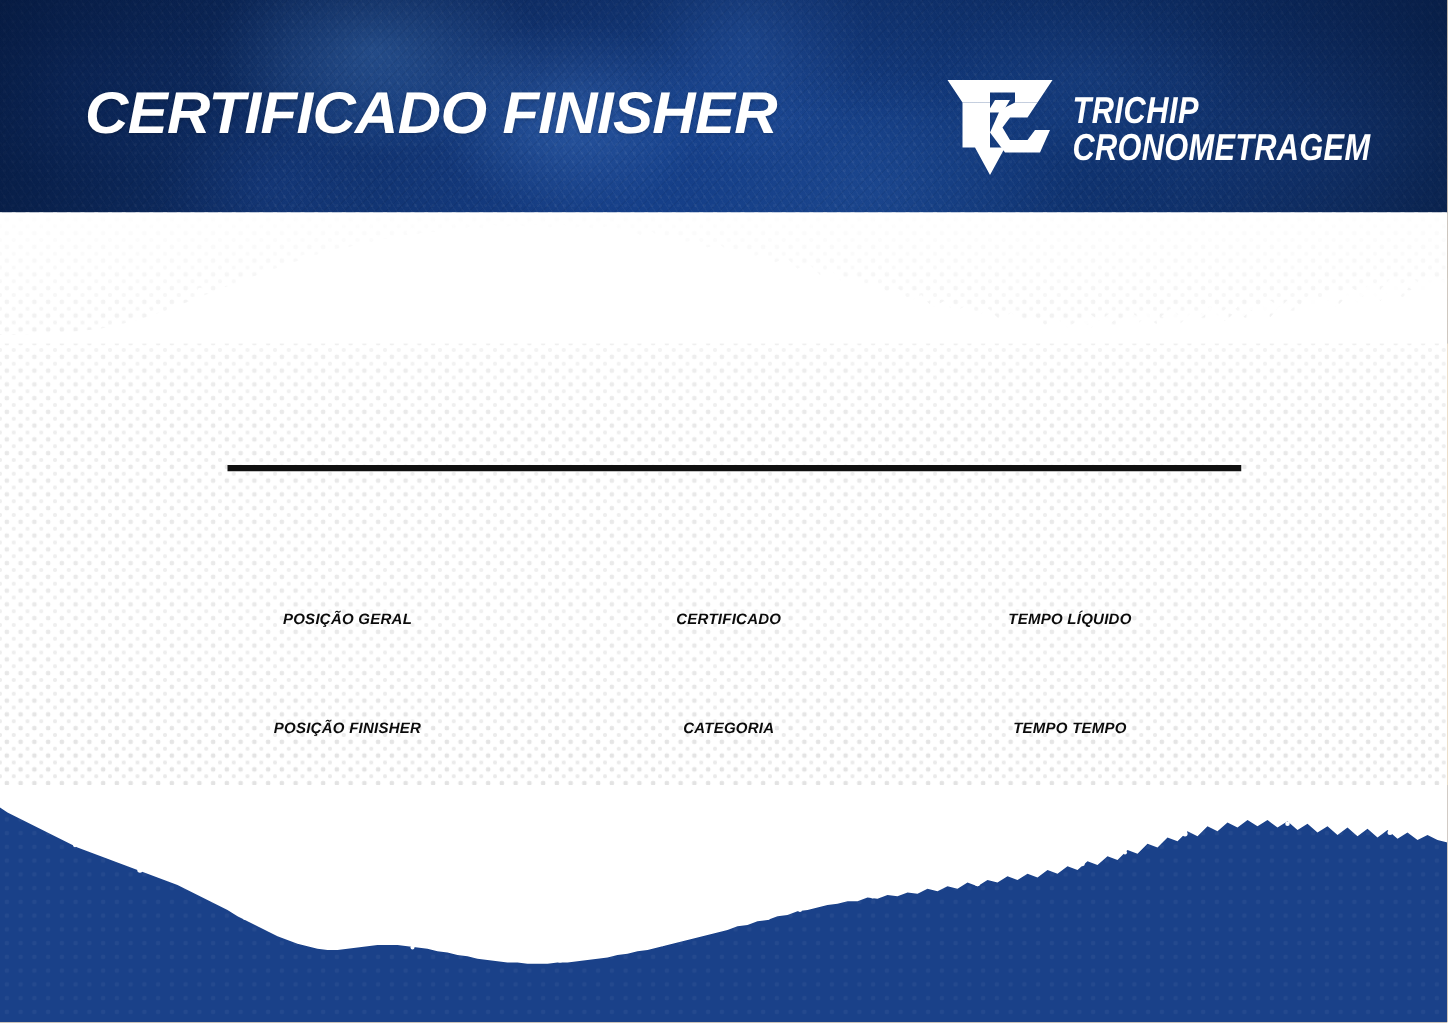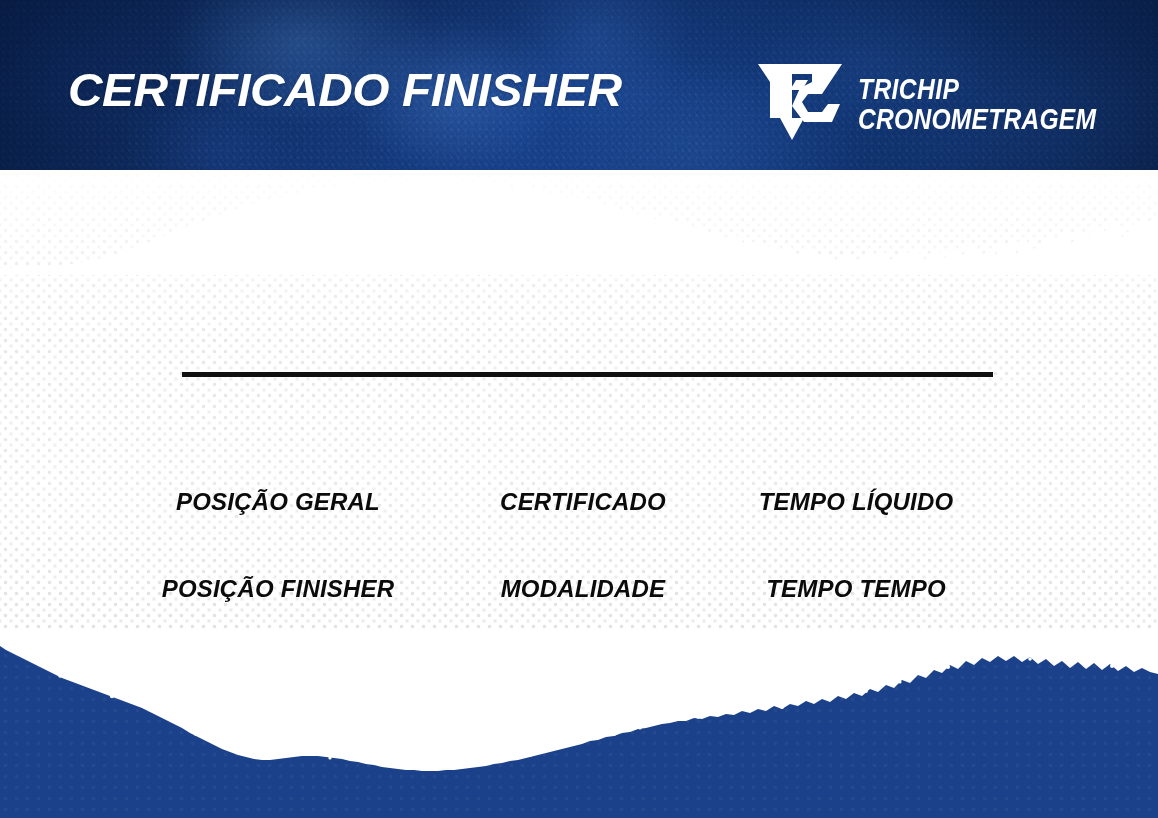--- a/index.html
+++ b/index.html
@@ -207,21 +207,21 @@
     position: absolute;
     left: 0;
     top: 0;
     width: 1158px;
     height: 818px;
     pointer-events: none;
   }
 
   .field-label {
     position: absolute;
-    font-size: 24px;
+    font-size: 12px;
     font-weight: 700;
     font-style: italic;
     color: #0b0b0b;
     letter-spacing: 0.2px;
     white-space: nowrap;
     transform: scaleX(1.0);
     pointer-events: auto;
   }
 
   .r1 { top: 488px; }
@@ -324,21 +324,21 @@
   </div>
 
   <div class="name-line"></div>
 
   <div class="fields">
     <div class="field-label r1 c1">POSIÇÃO GERAL</div>
     <div class="field-label r1 c2">CERTIFICADO</div>
     <div class="field-label r1 c3">TEMPO LÍQUIDO</div>
 
     <div class="field-label r2 c1">POSIÇÃO FINISHER</div>
-    <div class="field-label r2 c2">MODALIDADE</div>
+    <div class="field-label r2 c2">CATEGORIA</div>
     <div class="field-label r2 c3">TEMPO TEMPO</div>
   </div>
 
   <div class="footer-band">
     <div class="footer-texture"></div>
   </div>
 
   <svg class="tear-bottom" viewBox="0 0 1158 190" preserveAspectRatio="none">
     <path fill="#ffffff" d="
       M0,0 L1158,0 L1158,46

